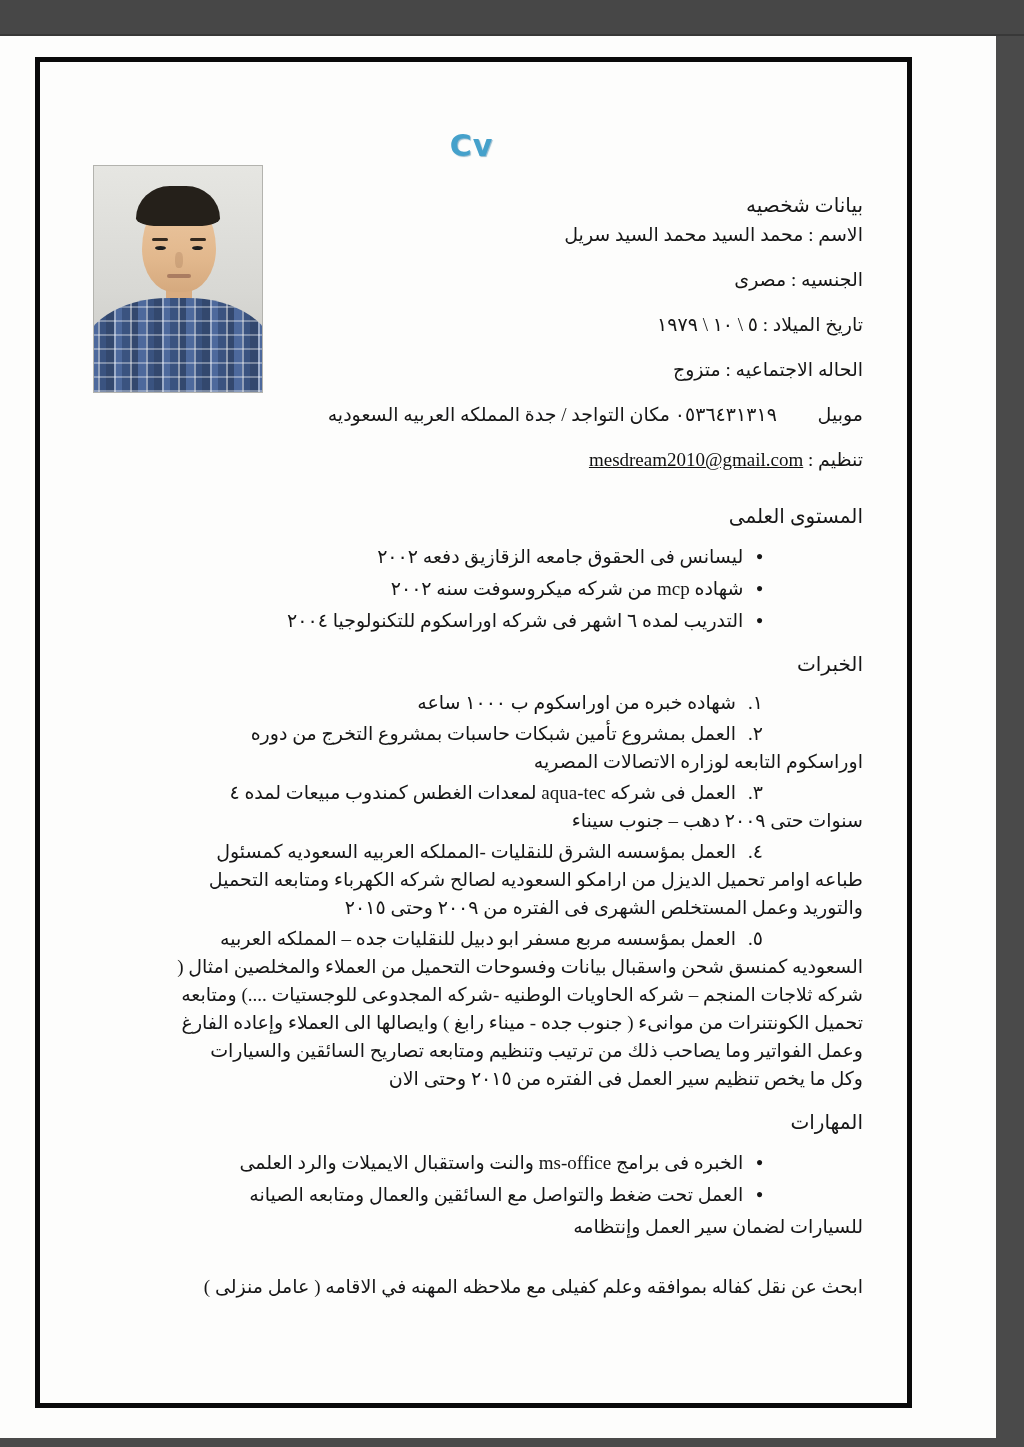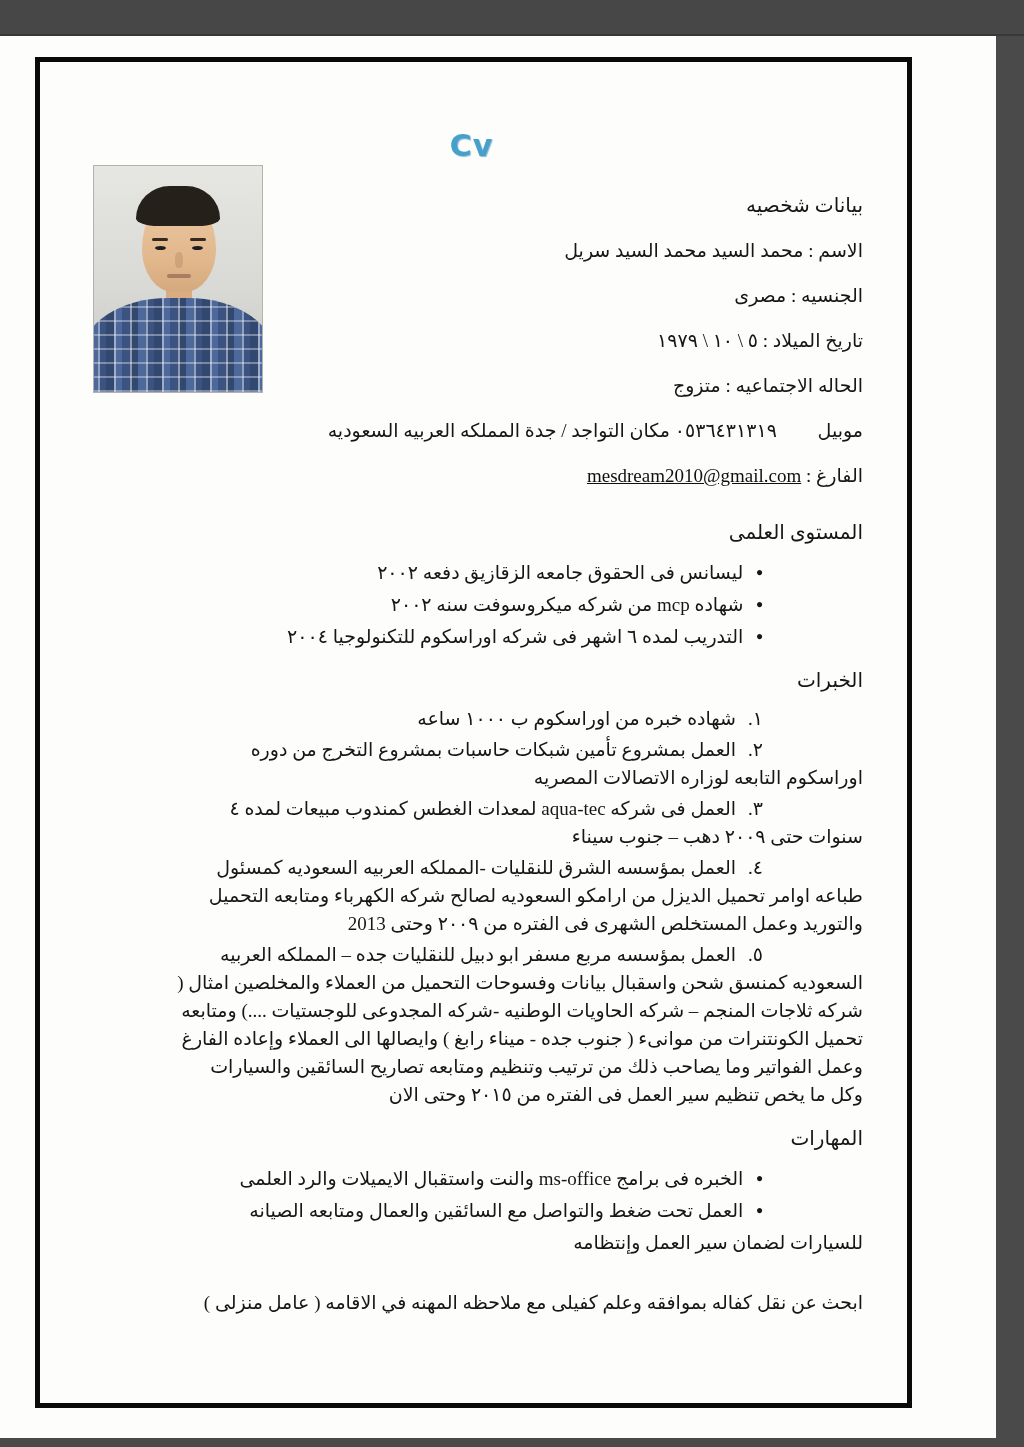--- a/index.html
+++ b/index.html
@@ -30,21 +30,21 @@
   }
   .cv-title {
     text-align:center;
     font-family:"DejaVu Sans",sans-serif;
     font-size:30px; line-height:36px; font-weight:bold;
     color:#45a1cb; letter-spacing:1px;
     text-shadow:1px 1px 1px rgba(60,130,165,.55);
     margin-bottom:28px;
   }
   .section-heading { margin:0; font-size:20px; line-height:26px; font-weight:normal; }
-  .personal-heading { margin-bottom:20px;text-align:right; }
+  .personal-heading { margin-bottom:4px;text-align:right; }
   .personal-line { margin-bottom:19px; }
   .contact-line { margin-bottom:19px; white-space:nowrap; }
   .phone-number { letter-spacing:2px; margin-right:36px; }
   .contact-location { }
   .email-line { margin-bottom:0; }
   .email-link { color:#101010; }
   .edu-heading { margin-top:30px; }
   .exp-heading { margin-top:14px; }
   .skills-heading { margin-top:16px; }
   ul.dot-list, ol.num-list { list-style:none; margin-top:12px; padding-left:95px; }
@@ -125,37 +125,37 @@
       <div class="personal-line">تاريخ الميلاد : ٥ \ ١٠ \ ١٩٧٩</div>
       <div class="personal-line">الحاله الاجتماعيه  : متزوج</div>
 
       <div class="personal-line contact-line">
         <span>موبيل</span>
         <span class="phone-number">٠٥٣٦٤٣١٣١٩</span>
         <span class="contact-location">مكان التواجد / جدة  المملكه العربيه السعوديه</span>
       </div>
 
       <div class="personal-line email-line">
-        <span>الفارغ  :</span>
+        <span>تنظيم  :</span>
         <a class="email-link" href="#">mesdream2010@gmail.com</a>
       </div>
 
       <div class="section-heading edu-heading">المستوى العلمى</div>
       <ul class="dot-list">
           <li>ليسانس فى الحقوق جامعه الزقازيق  دفعه ٢٠٠٢</li>
           <li>شهاده  mcp  من شركه ميكروسوفت  سنه ٢٠٠٢</li>
           <li>التدريب لمده ٦ اشهر فى شركه اوراسكوم للتكنولوجيا  ٢٠٠٤</li>
         </ul>
 
       <div class="section-heading exp-heading">الخبرات</div>
       <ol class="num-list">
           <li>شهاده خبره من اوراسكوم ب ١٠٠٠ ساعه</li>
           <li>العمل بمشروع تأمين شبكات حاسبات بمشروع التخرج من دوره اوراسكوم التابعه لوزاره الاتصالات المصريه</li>
           <li>العمل فى شركه  aqua-tec لمعدات الغطس كمندوب مبيعات لمده ٤ سنوات حتى ٢٠٠٩ دهب – جنوب سيناء</li>
-          <li>العمل بمؤسسه الشرق للنقليات  -المملكه العربيه السعوديه  كمسئول طباعه اوامر تحميل الديزل من ارامكو السعوديه لصالح شركه الكهرباء ومتابعه التحميل والتوريد وعمل المستخلص الشهرى فى الفتره من ٢٠٠٩ وحتى 2013</li>
+          <li>العمل بمؤسسه الشرق للنقليات  -المملكه العربيه السعوديه  كمسئول طباعه اوامر تحميل الديزل من ارامكو السعوديه لصالح شركه الكهرباء ومتابعه التحميل والتوريد وعمل المستخلص الشهرى فى الفتره من ٢٠٠٩ وحتى ٢٠١٥</li>
           <li>العمل بمؤسسه مربع مسفر ابو دبيل للنقليات  جده – المملكه العربيه السعوديه كمنسق شحن واسقبال بيانات وفسوحات التحميل من العملاء والمخلصين امثال ( شركه ثلاجات المنجم – شركه الحاويات الوطنيه -شركه المجدوعى للوجستيات  ....)  ومتابعه تحميل الكونتنرات من موانىء ( جنوب جده - ميناء رابغ ) وايصالها الى العملاء وإعاده الفارغ وعمل الفواتير وما يصاحب ذلك من ترتيب وتنظيم ومتابعه تصاريح السائقين والسيارات وكل ما يخص تنظيم سير العمل فى الفتره من ٢٠١٥ وحتى الان</li>
         </ol>
 
       <div class="section-heading skills-heading">المهارات</div>
       <ul class="dot-list">
           <li>الخبره فى برامج  ms-office والنت واستقبال الايميلات  والرد العلمى</li>
           <li>العمل تحت ضغط والتواصل مع السائقين والعمال ومتابعه الصيانه للسيارات لضمان سير العمل وإنتظامه</li>
         </ul>
 
       <div class="footer-note">ابحث عن نقل كفاله بموافقه وعلم كفيلى مع ملاحظه المهنه في الاقامه ( عامل منزلى )</div>

